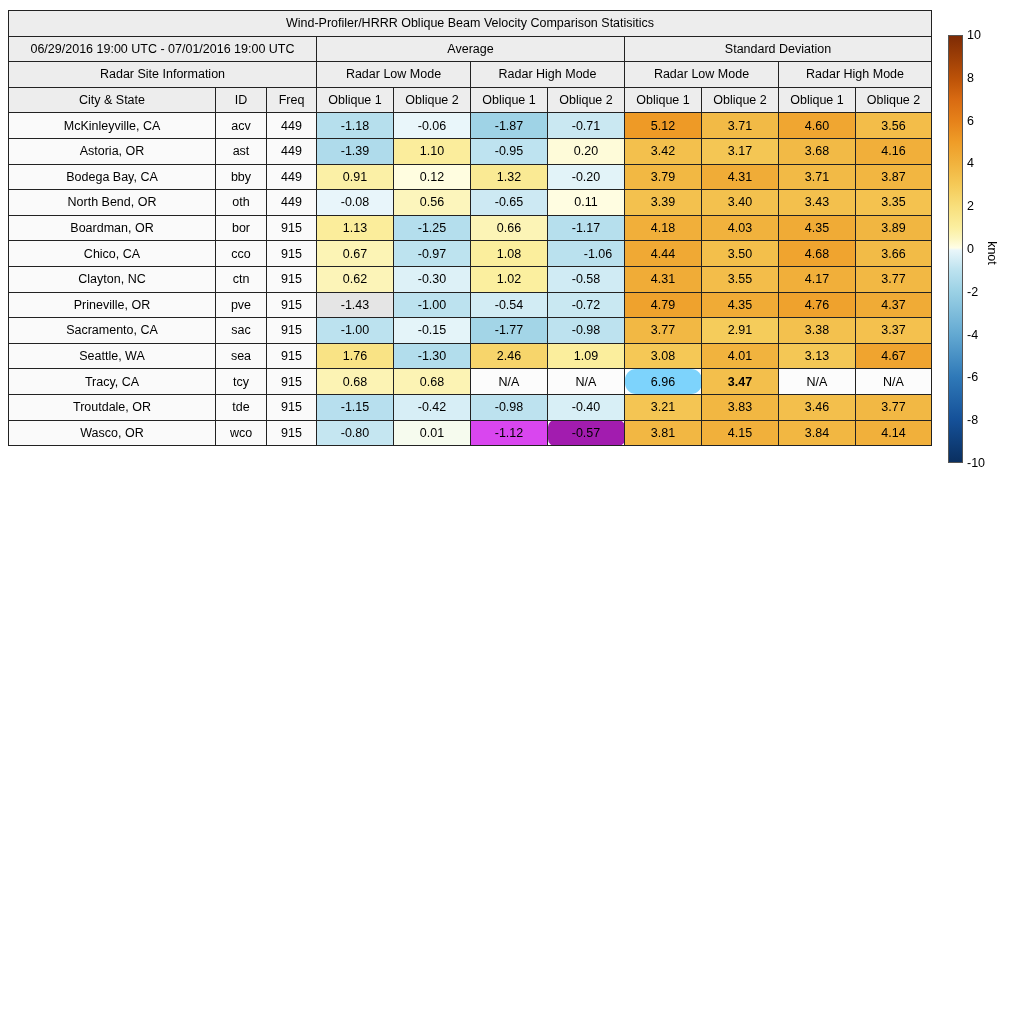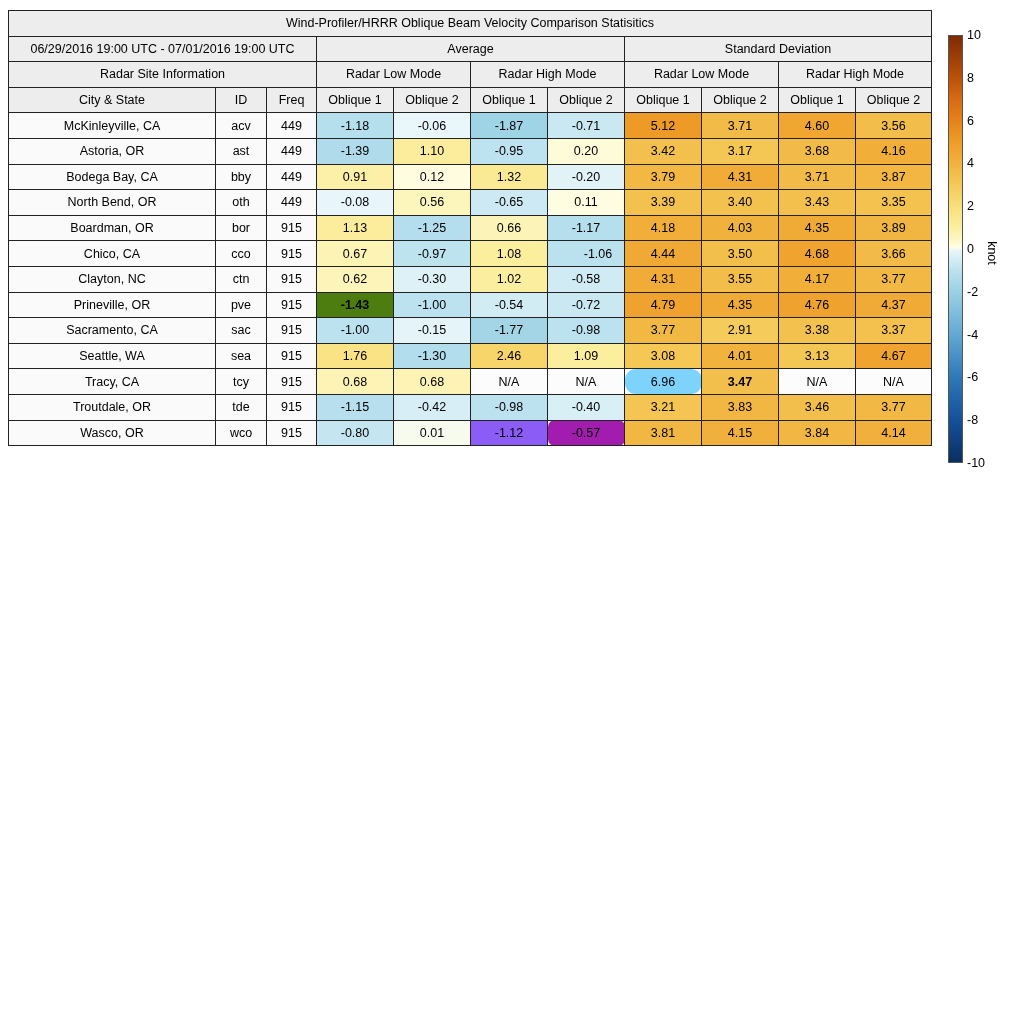--- a/index.html
+++ b/index.html
@@ -125,21 +125,21 @@
           <td style="background: rgb(242, 186, 70);">3.71</td>
           <td style="background: rgb(242, 182, 65);">3.87</td>
         </tr>
         <tr>
           <td class="site">North Bend, OR</td>
           <td class="site">oth</td>
           <td class="site">449</td>
           <td style="background: rgb(232, 245, 250);">-0.08</td>
           <td style="background: rgb(252, 245, 188);">0.56</td>
           <td style="background: rgb(205, 233, 243);">-0.65</td>
-          <td style="background: rgb(255, 253, 225); border-radius: 8px;">0.11</td>
+          <td style="background: rgb(255, 253, 225);">0.11</td>
           <td style="background: rgb(243, 193, 78);">3.39</td>
           <td style="background: rgb(243, 193, 78);">3.40</td>
           <td style="background: rgb(243, 192, 77);">3.43</td>
           <td style="background: rgb(244, 194, 79);">3.35</td>
         </tr>
         <tr>
           <td class="site">Boardman, OR</td>
           <td class="site">bor</td>
           <td class="site">915</td>
           <td style="background: rgb(251, 237, 155);">1.13</td>
@@ -174,21 +174,21 @@
           <td style="background: rgb(208, 235, 244);">-0.58</td>
           <td style="background: rgb(240, 172, 55);">4.31</td>
           <td style="background: rgb(243, 189, 74);">3.55</td>
           <td style="background: rgb(241, 175, 58);">4.17</td>
           <td style="background: rgb(242, 184, 68);">3.77</td>
         </tr>
         <tr>
           <td class="site">Prineville, OR</td>
           <td class="site">pve</td>
           <td class="site">915</td>
-          <td style="background: #4d7c0f; font-weight: bold;">-1.43</td>
+          <td style="background: #e5e5e5;">-1.43</td>
           <td style="background: rgb(188, 226, 239);">-1.00</td>
           <td style="background: rgb(210, 236, 244);">-0.54</td>
           <td style="background: rgb(201, 232, 242);">-0.72</td>
           <td style="background: rgb(239, 162, 45);">4.79</td>
           <td style="background: rgb(240, 171, 54);">4.35</td>
           <td style="background: rgb(239, 162, 45);">4.76</td>
           <td style="background: rgb(240, 171, 54);">4.37</td>
         </tr>
         <tr>
           <td class="site">Sacramento, CA</td>
@@ -241,21 +241,21 @@
           <td style="background: rgb(242, 183, 66);">3.83</td>
           <td style="background: rgb(243, 191, 76);">3.46</td>
           <td style="background: rgb(242, 184, 68);">3.77</td>
         </tr>
         <tr>
           <td class="site">Wasco, OR</td>
           <td class="site">wco</td>
           <td class="site">915</td>
           <td style="background: rgb(197, 230, 241);">-0.80</td>
           <td style="background: rgb(246, 251, 238);">0.01</td>
-          <td style="background: #8b5cf6;">-1.12</td>
+          <td style="background: #d946ef;">-1.12</td>
           <td style="background: #a21caf; border-radius: 7px;">-0.57</td>
           <td style="background: rgb(242, 183, 67);">3.81</td>
           <td style="background: rgb(241, 176, 59);">4.15</td>
           <td style="background: rgb(242, 183, 66);">3.84</td>
           <td style="background: rgb(241, 176, 59);">4.14</td>
         </tr>
       </tbody>
   </table>
 
   <div id="colorbar" style="background: linear-gradient(to top, rgb(10, 47, 96) 0%, rgb(21, 81, 153) 10%, rgb(47, 121, 184) 20%, rgb(99, 169, 210) 30%, rgb(155, 209, 229) 40%, rgb(188, 226, 239) 45%, rgb(233, 246, 250) 49.75%, rgb(255, 254, 230) 50.25%, rgb(252, 246, 192) 52.5%, rgb(251, 239, 160) 55%, rgb(248, 223, 124) 60%, rgb(245, 202, 88) 65%, rgb(241, 179, 62) 70%, rgb(239, 157, 40) 75%, rgb(230, 130, 26) 80%, rgb(217, 107, 18) 85%, rgb(188, 82, 8) 90%, rgb(126, 43, 5) 100%);"></div>

